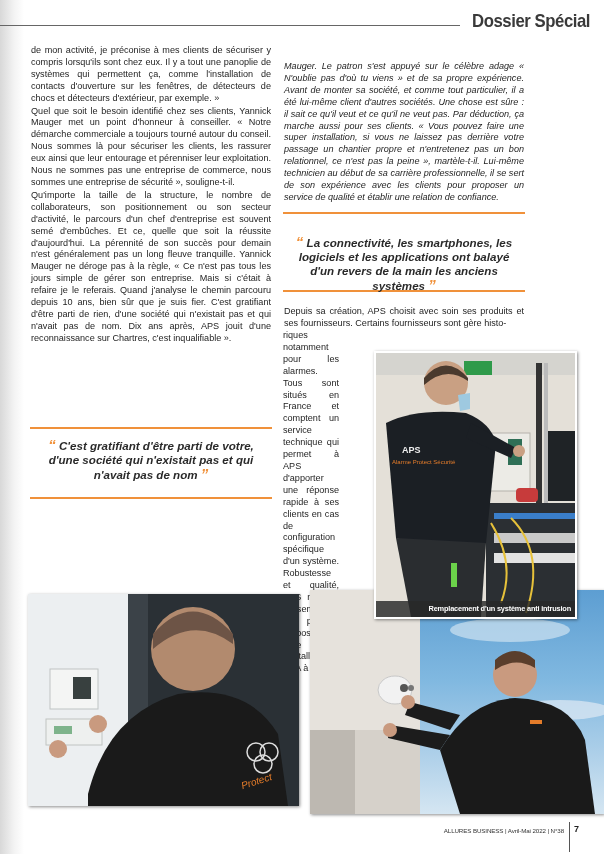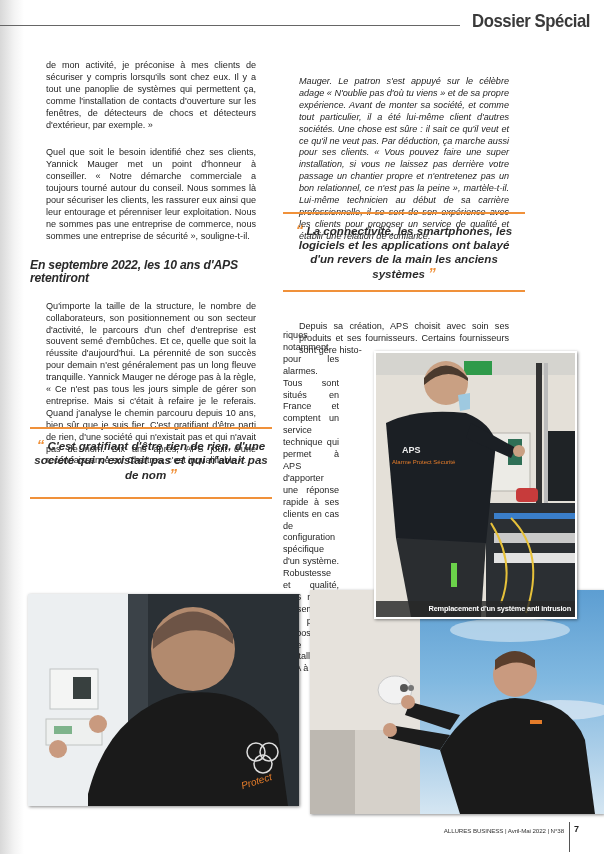--- a/index.html
+++ b/index.html
@@ -15,35 +15,35 @@
     }
     .header-title {
       position: absolute; right: 14px; top: 10px;
       font-family: "Liberation Sans", sans-serif;
       font-weight: bold; font-size: 19px; color: #3a3a3a;
       letter-spacing: -0.5px; transform: scaleX(0.88); transform-origin: right center;
     }
     .col {
       position: absolute; font-size: 9.1px; line-height: 11.9px; text-align: justify; color: #1e1e1e;
     }
-    .col p { margin: 16px; }
+    .col p { margin: 1px; }
     #col-left { left: 30px; top: 44px; width: 242px; }
     #col-right { left: 283px; top: 60px; width: 242px; font-style: italic; }
     .section-heading {
       font-weight: bold; font-style: italic; font-size: 12.2px; line-height: 13px;
       color: #2a2a2a; margin-top: 10px; text-align: left; letter-spacing: -0.2px;
     }
     .pullquote {
       border-top: 2px solid #f0913a; border-bottom: 2px solid #f0913a;
       text-align: center; font-style: italic; font-weight: bold;
       font-size: 11.6px; line-height: 14px; color: #2a2a2a; padding: 9px 4px 9px 4px;
     }
     .pullquote .q { color: #f0913a; font-size: 15px; font-weight: bold; font-style: italic; }
     #pq-left { position: absolute; left: 30px; top: 427px; width: 242px; height: 72px; }
-    #pq-right { position: absolute; left: 283px; top: 212px; width: 242px; height: 80px; padding-top: 9px; }
+    #pq-right { position: absolute; left: 283px; top: 212px; width: 242px; height: 80px; padding-top: 21px; }
     #sec3 { position: absolute; left: 30px; top: 507px; width: 242px; }
     #sec3 .section-heading { margin-top: 0; }
     #right-lower { position: absolute; left: 283px; top: 305px; width: 242px; }
     #narrow-col {
       position: absolute; left: 283px; top: 330px; width: 56px;
       font-size: 9.1px; line-height: 11.9px; text-align: justify; color: #1e1e1e;
     }
     .photo { position: absolute; overflow: hidden; box-shadow: 1px 1px 3px rgba(0,0,0,0.45); }
     .caption {
       position: absolute; left: 0; right: 0; bottom: 0;
@@ -68,27 +68,26 @@
   </style>
 </head>
 <body>
 
 <div class="header-rule"></div>
 <div class="header-title">Dossier Spécial</div>
 
 <div class="col" id="col-left">
   <p>de mon activité, je préconise à mes clients de sécuriser y compris lorsqu'ils sont chez eux. Il y a tout une panoplie de systèmes qui permettent ça, comme l'installation de contacts d'ouverture sur les fenêtres, de détecteurs de chocs et détecteurs d'extérieur, par exemple. »</p>
   <p>Quel que soit le besoin identifié chez ses clients, Yannick Mauger met un point d'honneur à conseiller. « Notre démarche commerciale a toujours tourné autour du conseil. Nous sommes là pour sécuriser les clients, les rassurer eux ainsi que leur entourage et pérenniser leur exploitation. Nous ne sommes pas une entreprise de commerce, nous sommes une entreprise de sécurité », souligne-t-il.</p>
-  <div class="section-heading">En septembre 2022, les 10 ans d'APS retentiront</div>
   <p>Qu'importe la taille de la structure, le nombre de collaborateurs, son positionnement ou son secteur d'activité, le parcours d'un chef d'entreprise est souvent semé d'embûches. Et ce, quelle que soit la réussite d'aujourd'hui. La pérennité de son succès pour demain n'est généralement pas un long fleuve tranquille. Yannick Mauger ne déroge pas à la règle, « Ce n'est pas tous les jours simple de gérer son entreprise. Mais si c'était à refaire je le referais. Quand j'analyse le chemin parcouru depuis 10 ans, bien sûr que je suis fier. C'est gratifiant d'être parti de rien, d'une société qui n'existait pas et qui n'avait pas de nom. Dix ans après, APS jouit d'une reconnaissance sur Chartres, c'est inqualifiable ».</p>
 </div>
 
 <div class="pullquote" id="pq-left">
   <span class="q">“</span>
-  <span>C'est gratifiant d'être rien de rien, d'une société qui n'existait pas et qui n'avait pas de nom</span>
+  <span>C'est gratifiant d'être parti de votre, d'une société qui n'existait pas et qui n'avait pas de nom</span>
   <span class="q">”</span>
 </div>
 
 <div class="col" id="sec3">
 </div>
 
 <div class="col" id="col-right">
   <p>Mauger. Le patron s'est appuyé sur le célèbre adage « N'oublie pas d'où tu viens » et de sa propre expérience. Avant de monter sa société, et comme tout particulier, il a été lui-même client d'autres sociétés. Une chose est sûre : il sait ce qu'il veut et ce qu'il ne veut pas. Par déduction, ça marche aussi pour ses clients. « Vous pouvez faire une super installation, si vous ne laissez pas derrière votre passage un chantier propre et n'entretenez pas un bon relationnel, ce n'est pas la peine », martèle-t-il. Lui-même technicien au début de sa carrière professionnelle, il se sert de son expérience avec les clients pour proposer un service de qualité et établir une relation de confiance.</p>
 </div>
 

